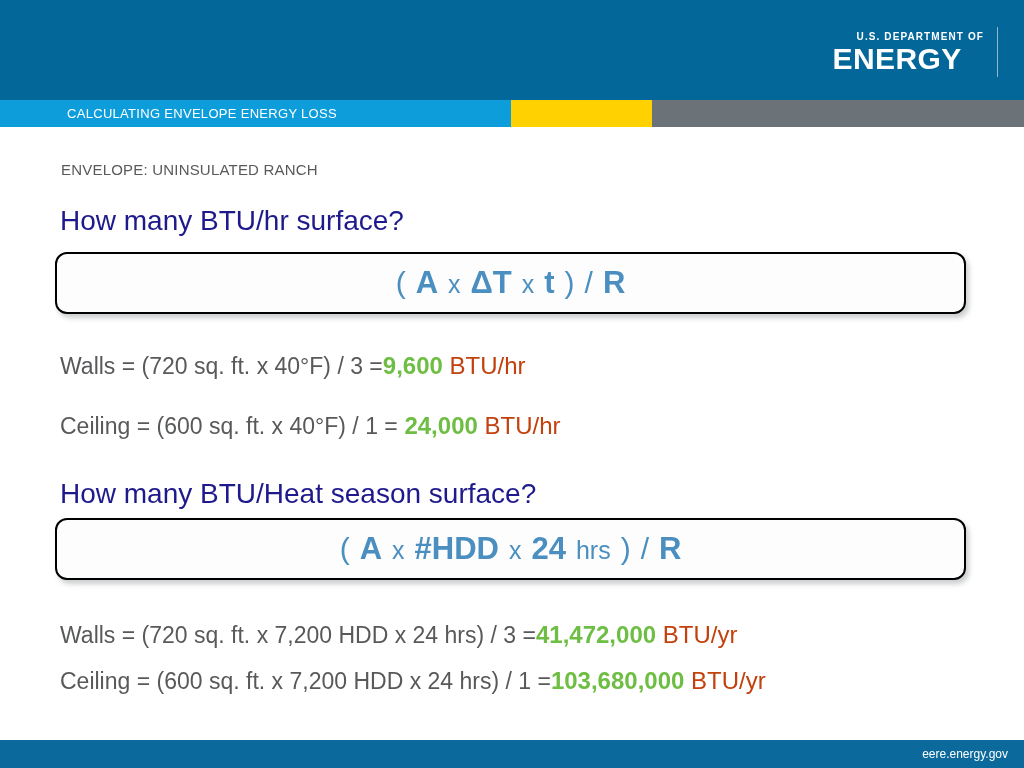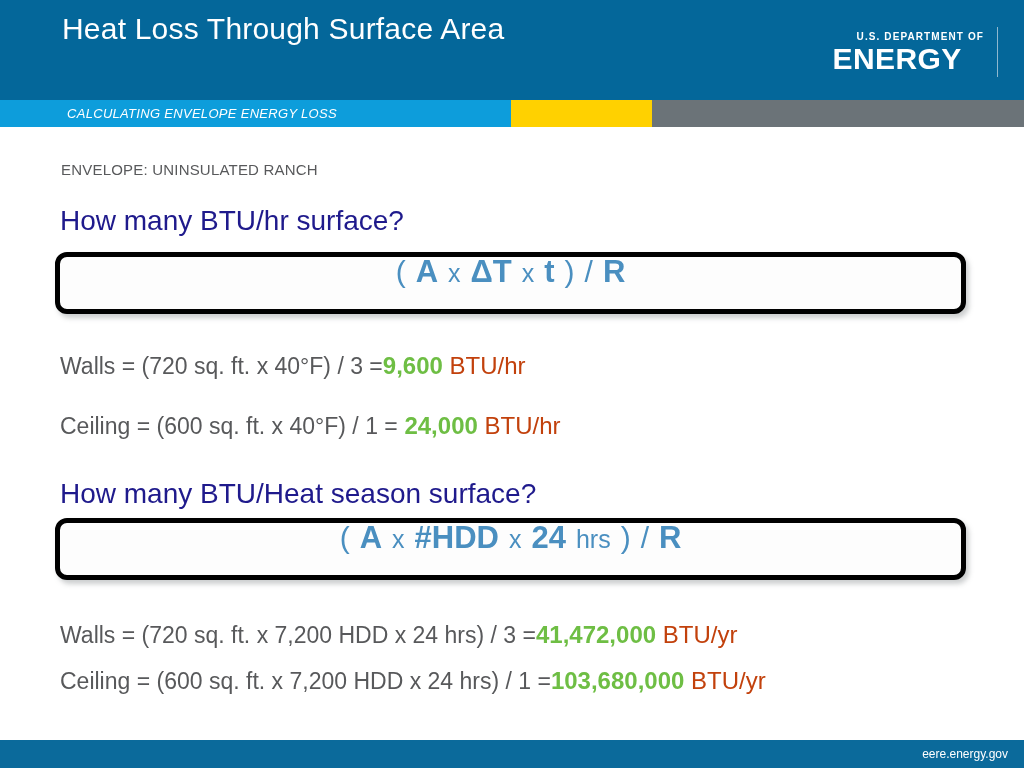--- a/index.html
+++ b/index.html
@@ -78,21 +78,21 @@
     font-size: 16px;
     line-height: 21px;
     font-weight: 400;
     white-space: nowrap;
   }
 
   
   #accent-bar {
     position: absolute;
     left: 0; top: 100px;
-    width: 1024px; height: 27px; font-style: italic;
+    width: 1024px; height: 27px;
   }
   #accent-seg-blue {
     position: absolute;
     left: 0; top: 0;
     width: 511px; height: 27px;
     background: #0d9ddb;
   }
   #accent-seg-yellow {
     position: absolute;
     left: 511px; top: 0;
@@ -129,25 +129,25 @@
     font-weight: 400;
     white-space: nowrap;
   }
   #question-1 { left: 60px; top: 205px; }
   #question-2 { left: 60px; top: 478px; }
 
   .formula-box {
     position: absolute;
     box-sizing: border-box;
     background: #fdfdfd;
-    border: 5px solid #000000;
+    border: 2px solid #000000;
     border-radius: 12px;
     box-shadow: 3px 4px 5px rgba(120,125,130,0.38);
     display: flex;
-    align-items: flex-start;
+    align-items: center;
     justify-content: center;
   }
   #formula-box-1 {
     left: 55px; top: 252px;
     width: 911px; height: 62px;
   }
   #formula-box-2 {
     left: 55px; top: 518px;
     width: 911px; height: 62px;
   }
@@ -215,21 +215,20 @@
     right: 16px; top: 7px;
     color: #ffffff;
     font-size: 12px;
     font-weight: 400;
   }
 </style>
 </head>
 <body>
 
 <div id="header-band">
-  <div id="slide-title">Heat Loss Through Surface Area</div>
 
   <div id="doe-logo">
     <div id="doe-logo-left">
       <div id="doe-dept-line">U.S. DEPARTMENT OF</div>
       <div id="doe-energy-word">ENERGY</div>
     </div>
     <div id="doe-divider"></div>
   </div>
 </div>
 

